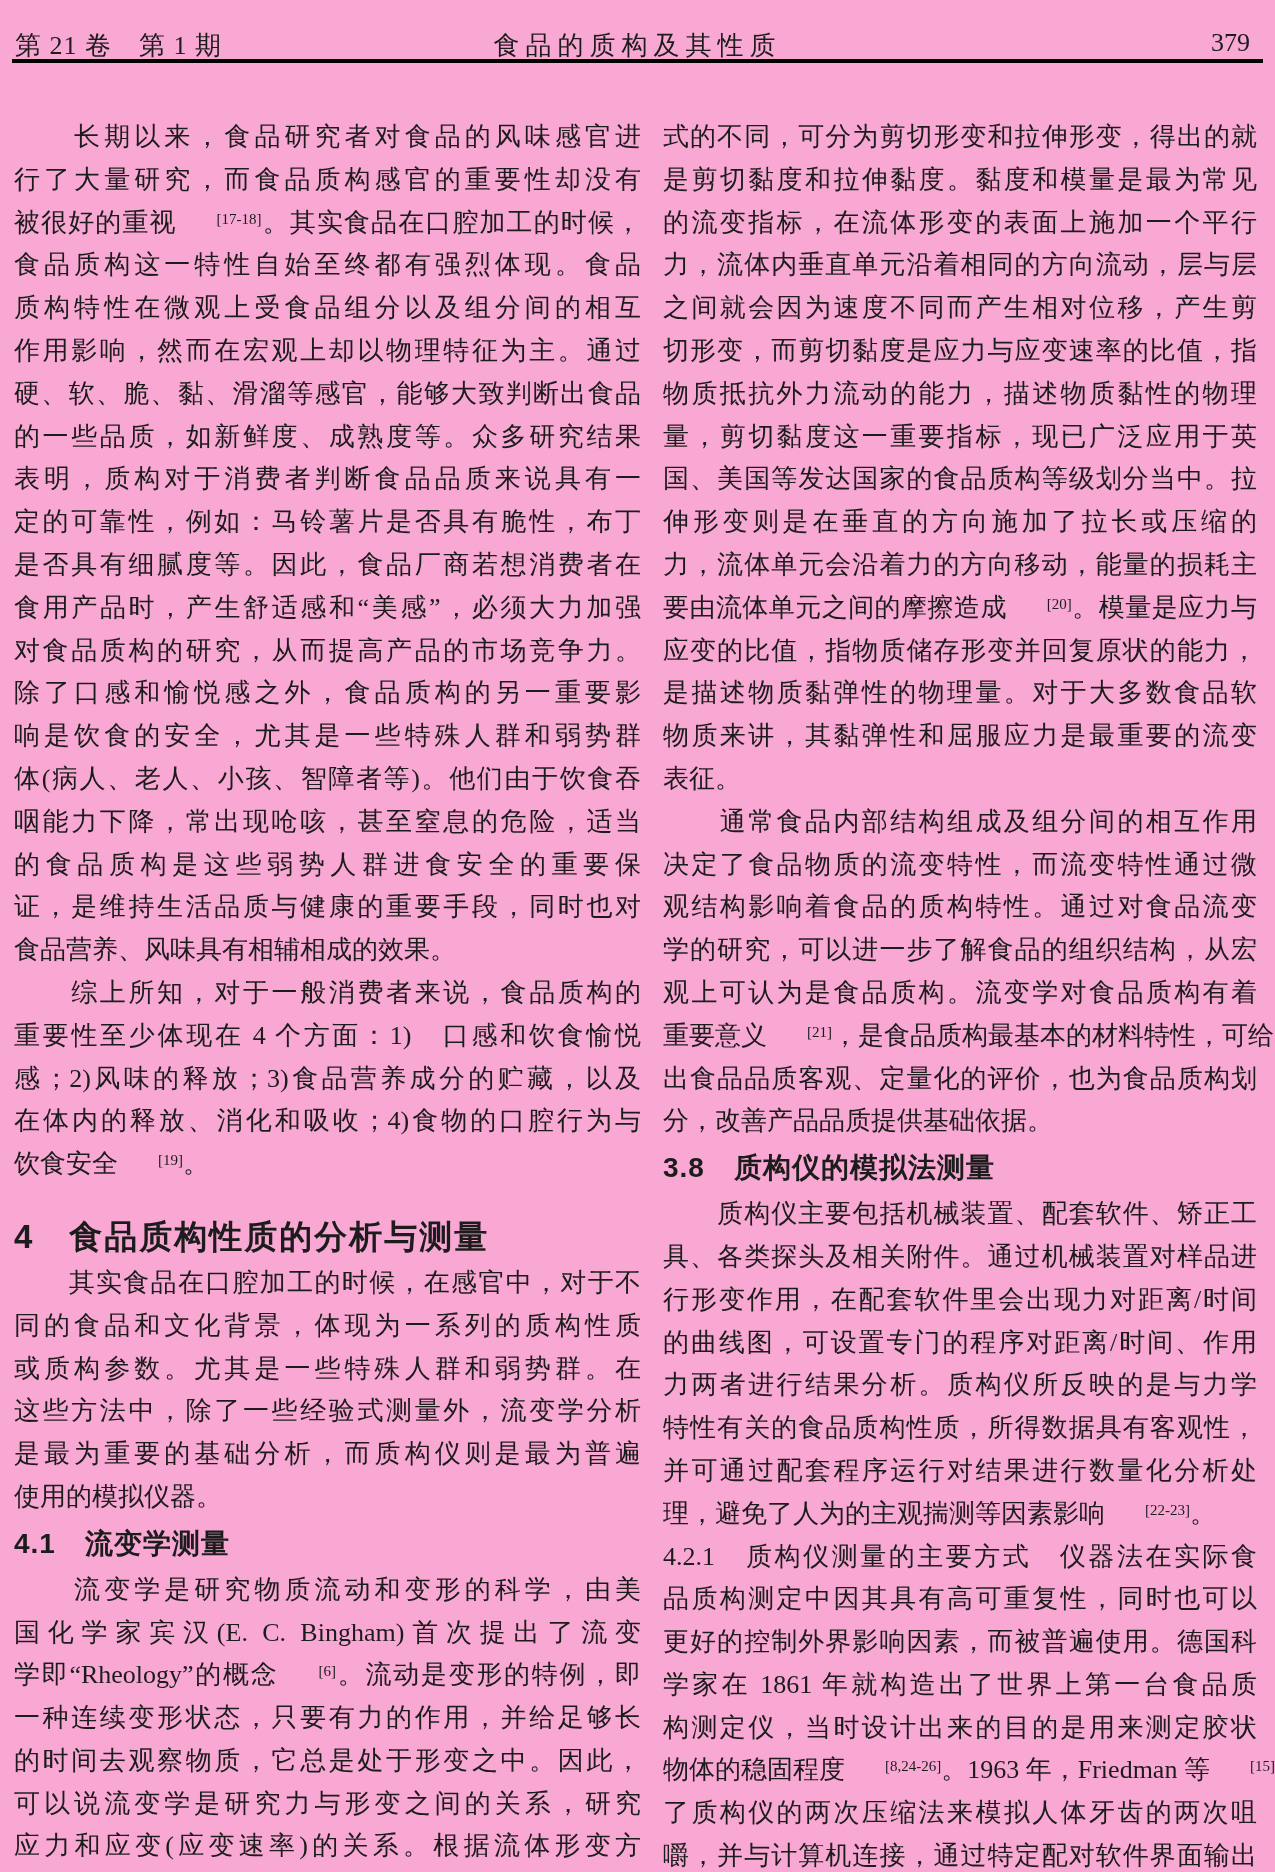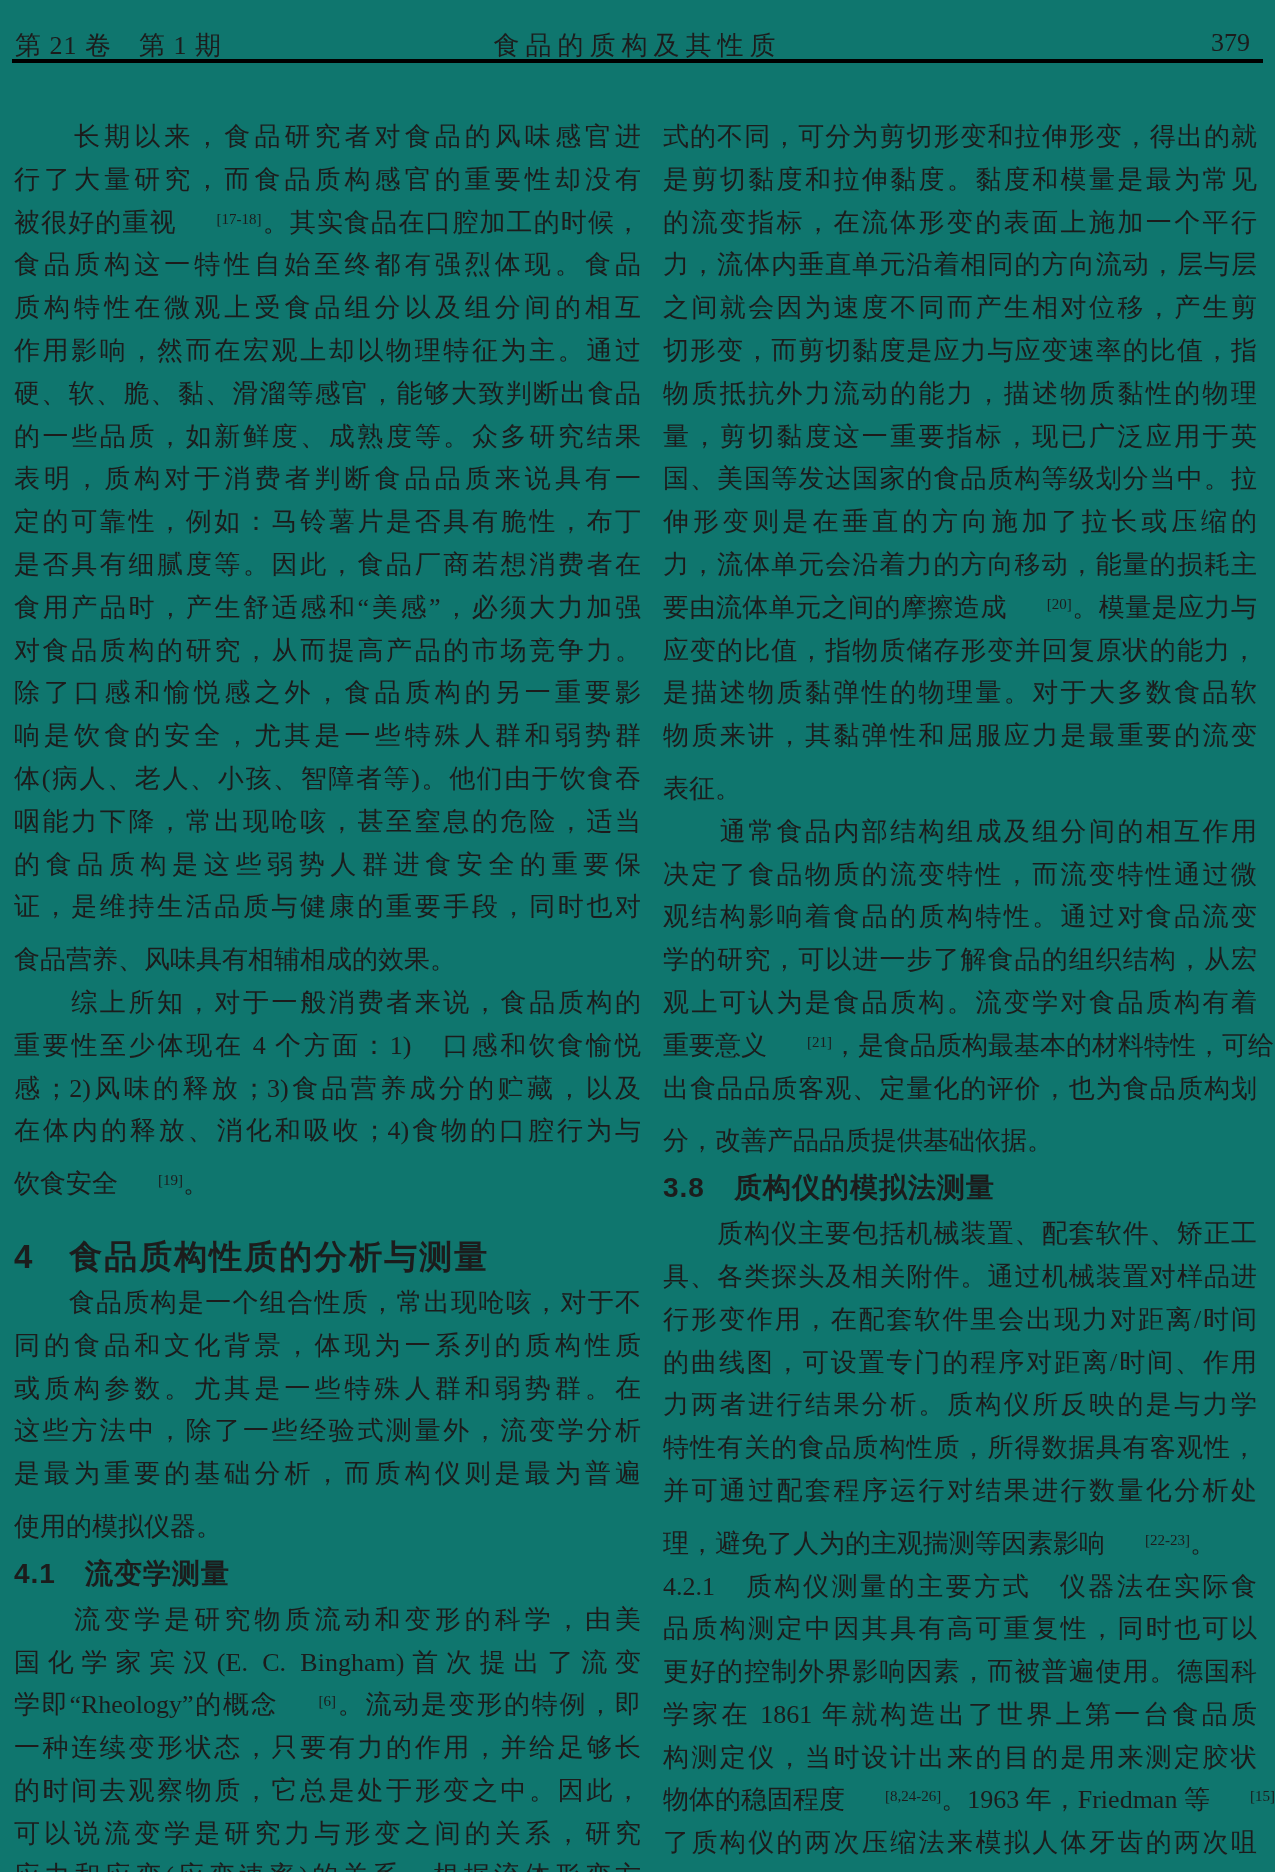--- a/index.html
+++ b/index.html
@@ -1,37 +1,37 @@
 <!DOCTYPE html>
 <html lang="zh"><head>
 <meta charset="utf-8">
 <style>
   html,body{margin:0;padding:0;background:#e8e8e8;}
   .page{
     position:relative;width:1275px;height:1872px;margin:0 auto;
-    background:#0f766e;color:#1c1c1c;overflow:hidden;
+    background:#f9a8d4;color:#1c1c1c;overflow:hidden;
     font-family:"Liberation Serif","DejaVu Serif",serif;
   }
   
   .hdr{position:absolute;top:26px;left:13px;width:1249px;height:36px;font-size:26px;}
   .hdr-left{position:absolute;left:2px;top:2px;letter-spacing:1px;}
   .hdr-center{position:absolute;left:50%;top:2px;transform:translateX(-50%);letter-spacing:6px;text-align:right;}
   .hdr-right{position:absolute;right:12px;top:2px;}
   .rule{position:absolute;top:59px;left:12px;width:1251px;height:4px;background:#000;}
   
   .cols{position:absolute;top:116px;left:14px;width:1248px;}
   .col{position:absolute;top:0;}
   .col-left{left:0;width:627px;}
   .col-right{left:649px;width:594px;}
   .para{margin:0;}
   .line{
     font-size:26px;line-height:42.8px;white-space:nowrap;
     text-align:justify;text-align-last:justify;
   }
-  .line.endline{text-align-last:left;margin-top:10px;}
+  .line.endline{text-align-last:left;}
   .line sup{font-size:15px;vertical-align:7px;line-height:0;padding-left:40px;}
   .h1{
     font-family:"Liberation Sans","DejaVu Sans",sans-serif;font-weight:bold;
     font-size:33px;line-height:46px;margin:28px 0 2px 0;letter-spacing:2px;
   }
   .h2{
     font-family:"Liberation Sans","DejaVu Sans",sans-serif;font-weight:bold;
     font-size:28px;line-height:46px;margin:2px 0 2px 0;letter-spacing:1px;
   }
 </style>
@@ -71,21 +71,21 @@
         </div>
         <div class="para">
           <div class="line">　　综上所知，对于一般消费者来说，食品质构的</div>
           <div class="line">重要性至少体现在 4 个方面：1)　口感和饮食愉悦</div>
           <div class="line">感；2)风味的释放；3)食品营养成分的贮藏，以及</div>
           <div class="line">在体内的释放、消化和吸收；4)食物的口腔行为与</div>
           <div class="line endline">饮食安全<sup>[19]</sup>。</div>
         </div>
         <div class="h1">4　食品质构性质的分析与测量</div>
         <div class="para">
-          <div class="line">　　食品质构是一个组合性质，常出现呛咳，对于不</div>
+          <div class="line">　　其实食品在口腔加工的时候，在感官中，对于不</div>
           <div class="line">同的食品和文化背景，体现为一系列的质构性质</div>
           <div class="line">或质构参数。尤其是一些特殊人群和弱势群。在</div>
           <div class="line">这些方法中，除了一些经验式测量外，流变学分析</div>
           <div class="line">是最为重要的基础分析，而质构仪则是最为普遍</div>
           <div class="line endline">使用的模拟仪器。</div>
         </div>
         <div class="h2">4.1　流变学测量</div>
         <div class="para">
           <div class="line">　　流变学是研究物质流动和变形的科学，由美</div>
           <div class="line">国化学家宾汉(E. C. Bingham)首次提出了流变</div>

